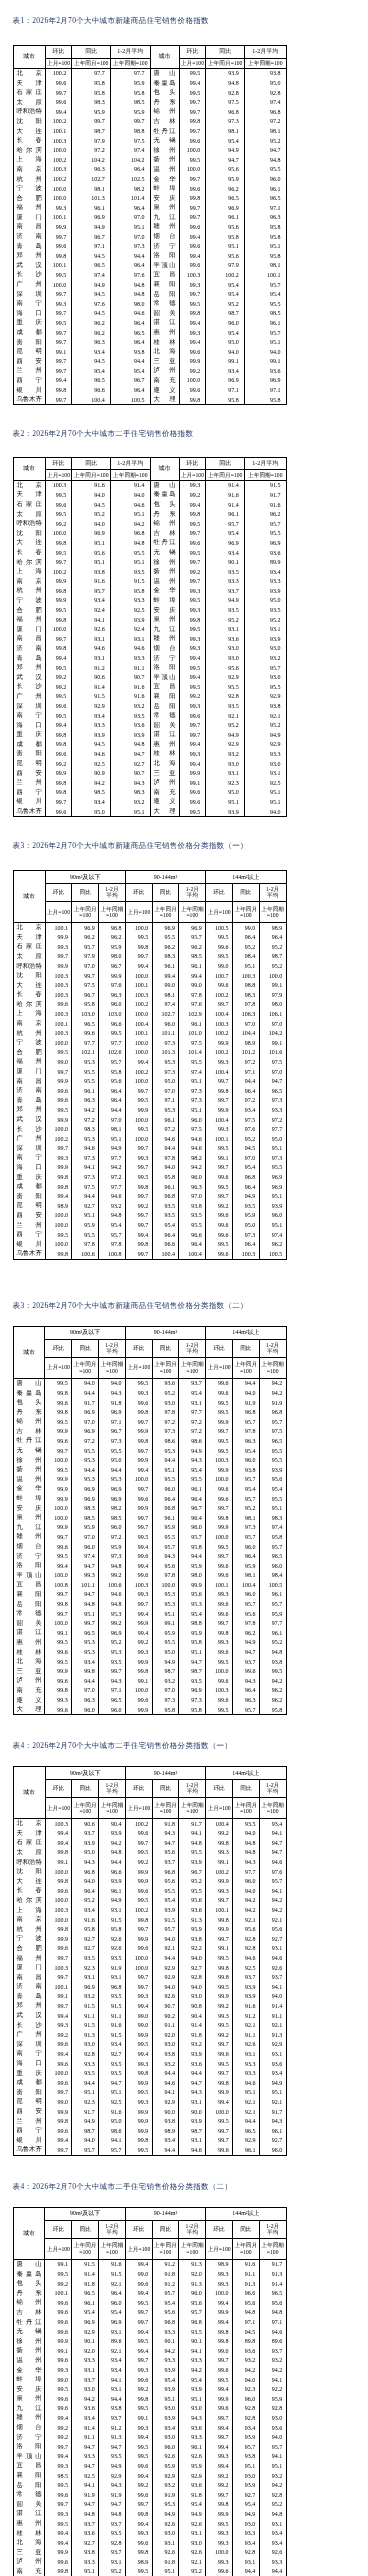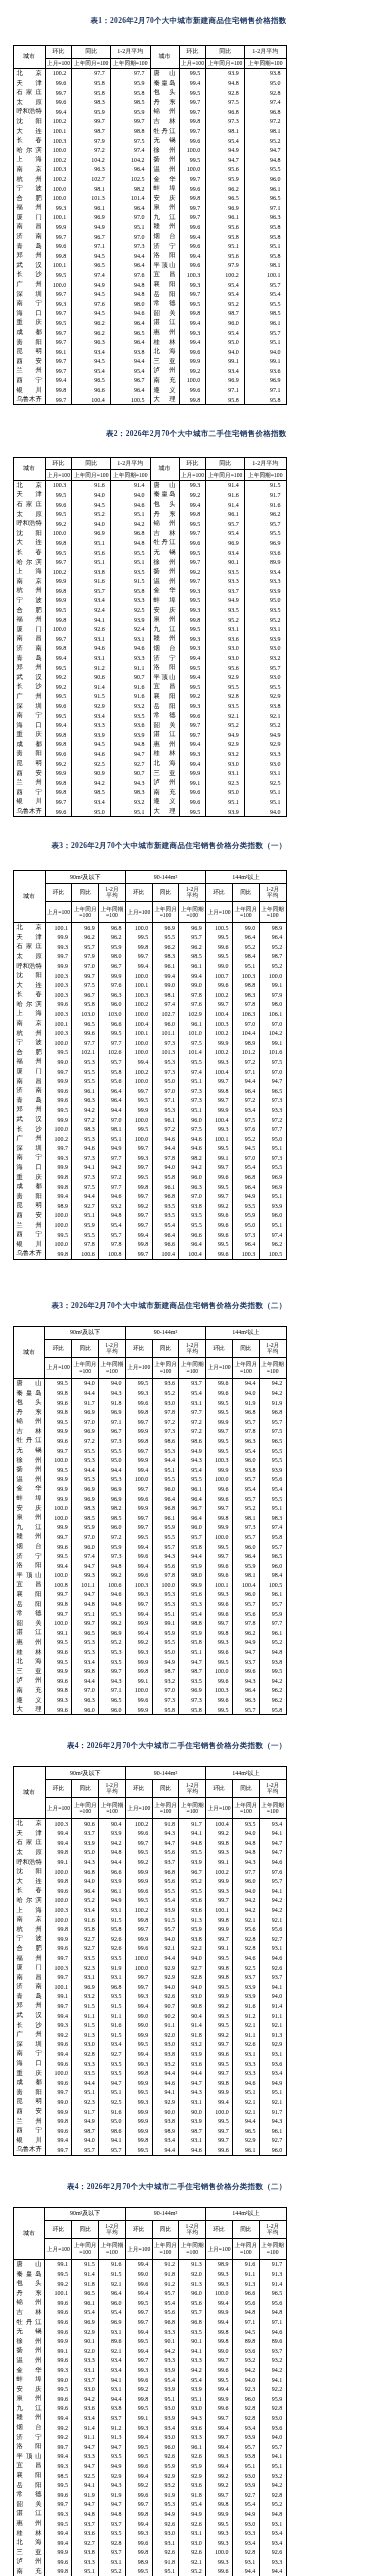--- a/index.html
+++ b/index.html
@@ -5,22 +5,22 @@
   html,body{margin:0;padding:0;}
   body{
     width:368px;
     background:#ffffff;
     font-family:"Liberation Serif","DejaVu Serif",serif;
     color:#000;
   }
   .content{width:274px;margin-left:12.6px;}
   .tbl-title{
     font-size:7.5px;
-    font-weight:bold;
-    text-align:right;
+    font-weight:normal;
+    text-align:left;
     line-height:11px;
     letter-spacing:0.3px;
   }
   .t1 .tbl-title{margin:15px 0 19px 0;}
   .t2 .tbl-title{margin:22.4px 0 18px 0;}
   .t3 .tbl-title{margin:23px 0 19px 0;}
   .t4 .tbl-title{margin:26px 0 15.5px 0;}
   .t5 .tbl-title{margin:25px 0 15px 0;}
   .t6 .tbl-title{margin:25px 0 15.5px 0;}
   table{

